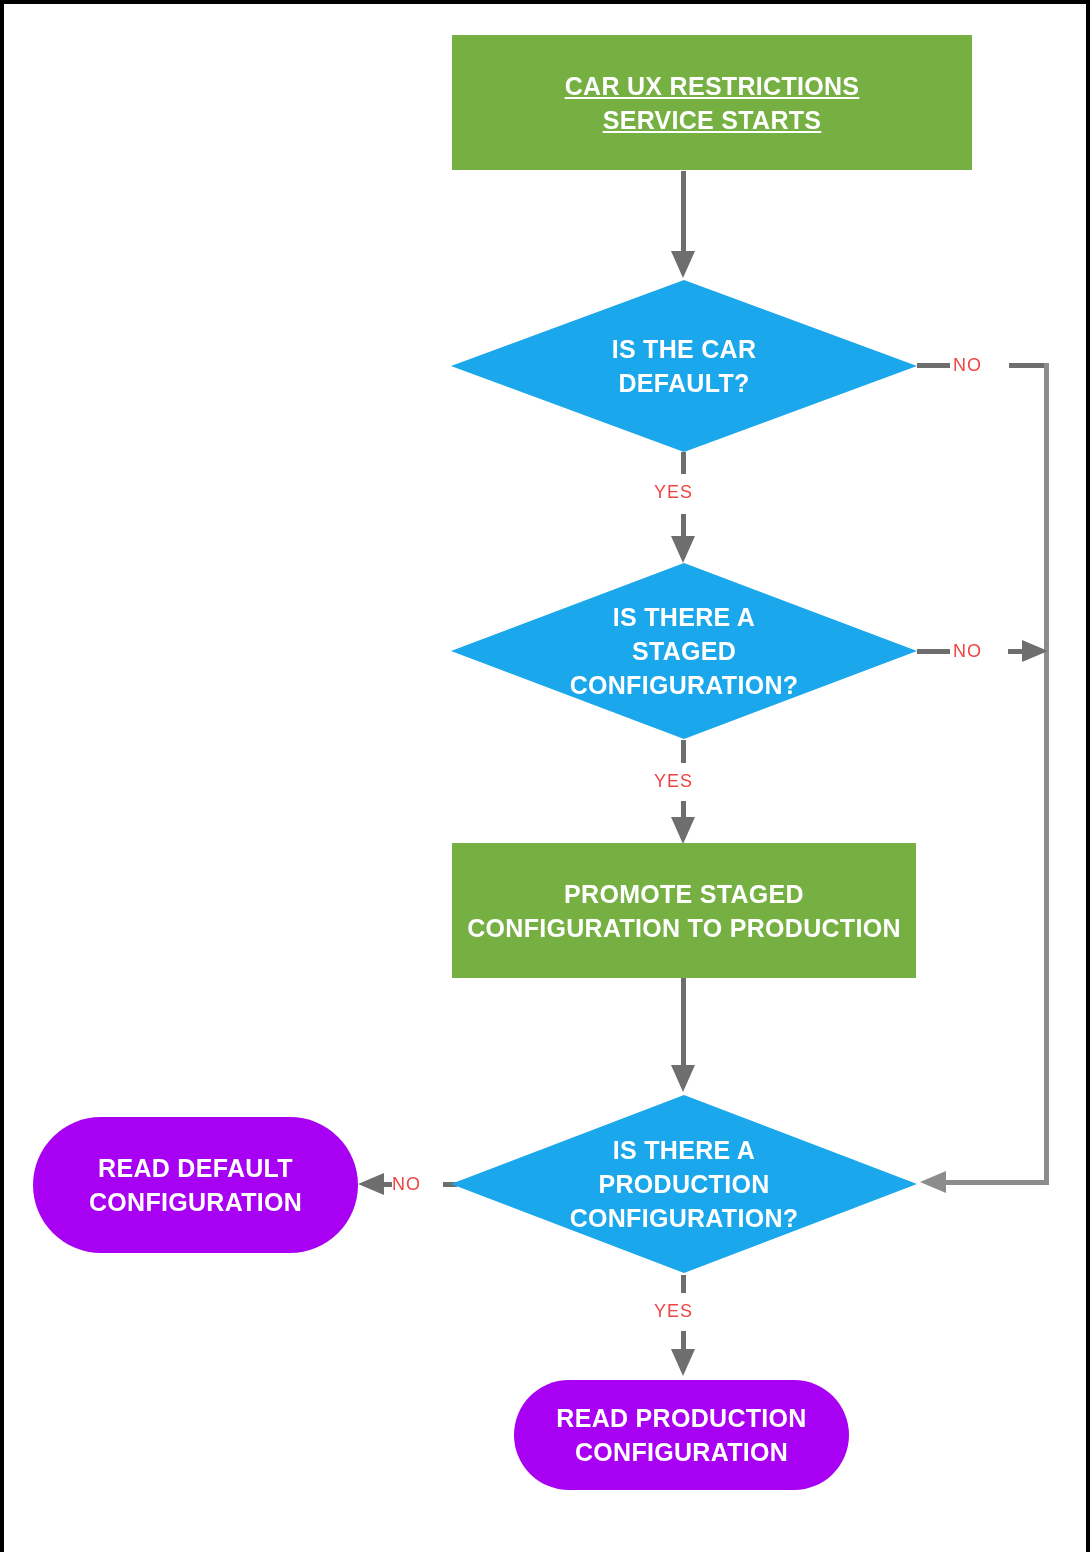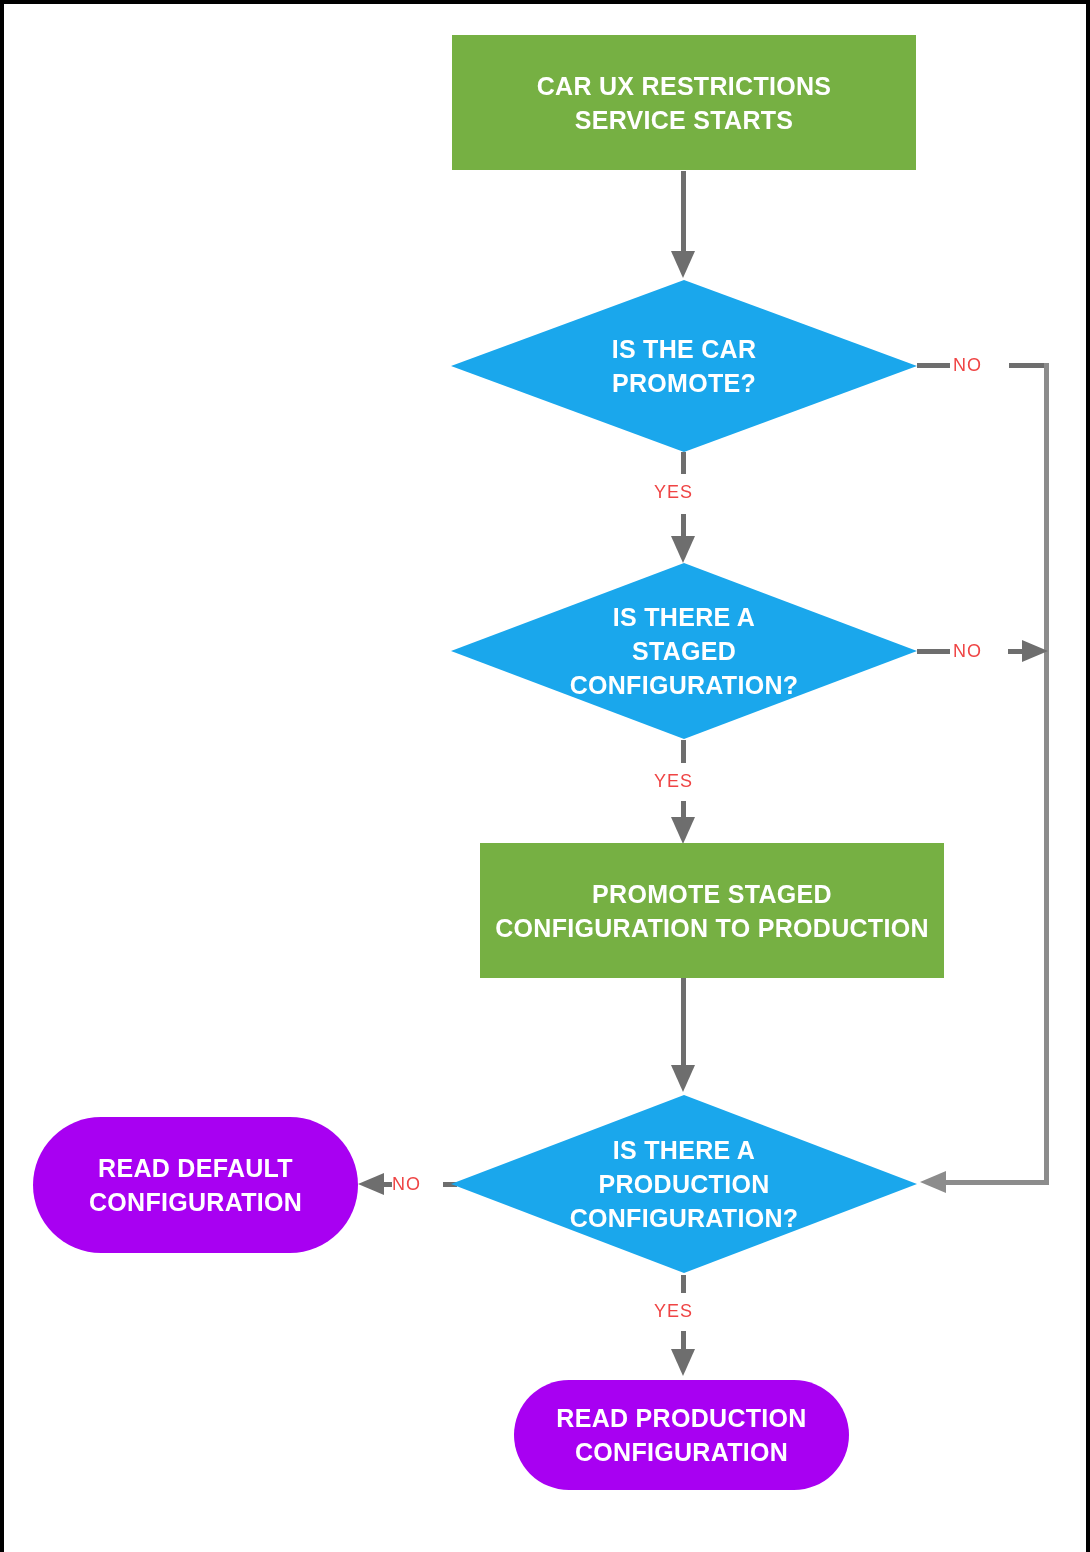--- a/index.html
+++ b/index.html
@@ -80,37 +80,37 @@
     z-index: 8;
     background: #ffffff;
   }
 </style>
 </head>
 <body>
 
 <div class="canvas">
   <div class="frame"></div>
 
-  <div class="node rect" style="left:452px; top:35px; width:464px; height:135px;">
+  <div class="node rect" style="left:452px; top:35px; width:520px; height:135px;text-decoration:underline;">
     <span class="lbl">CAR UX RESTRICTIONS
 SERVICE STARTS</span>
   </div>
 
   <div class="node diamond" style="left:451px; top:280px; width:466px; height:172px;">
     <span class="lbl">IS THE CAR
-PROMOTE?</span>
+DEFAULT?</span>
   </div>
 
   <div class="node diamond" style="left:451px; top:563px; width:466px; height:176px;">
     <span class="lbl">IS THERE A
 STAGED
 CONFIGURATION?</span>
   </div>
 
-  <div class="node rect" style="left:452px; top:843px; width:464px; height:135px;margin-left:28px;">
+  <div class="node rect" style="left:452px; top:843px; width:464px; height:135px;">
     <span class="lbl">PROMOTE STAGED
 CONFIGURATION TO PRODUCTION</span>
   </div>
 
   <div class="node diamond" style="left:451px; top:1095px; width:466px; height:178px;">
     <span class="lbl">IS THERE A
 PRODUCTION
 CONFIGURATION?</span>
   </div>
 

